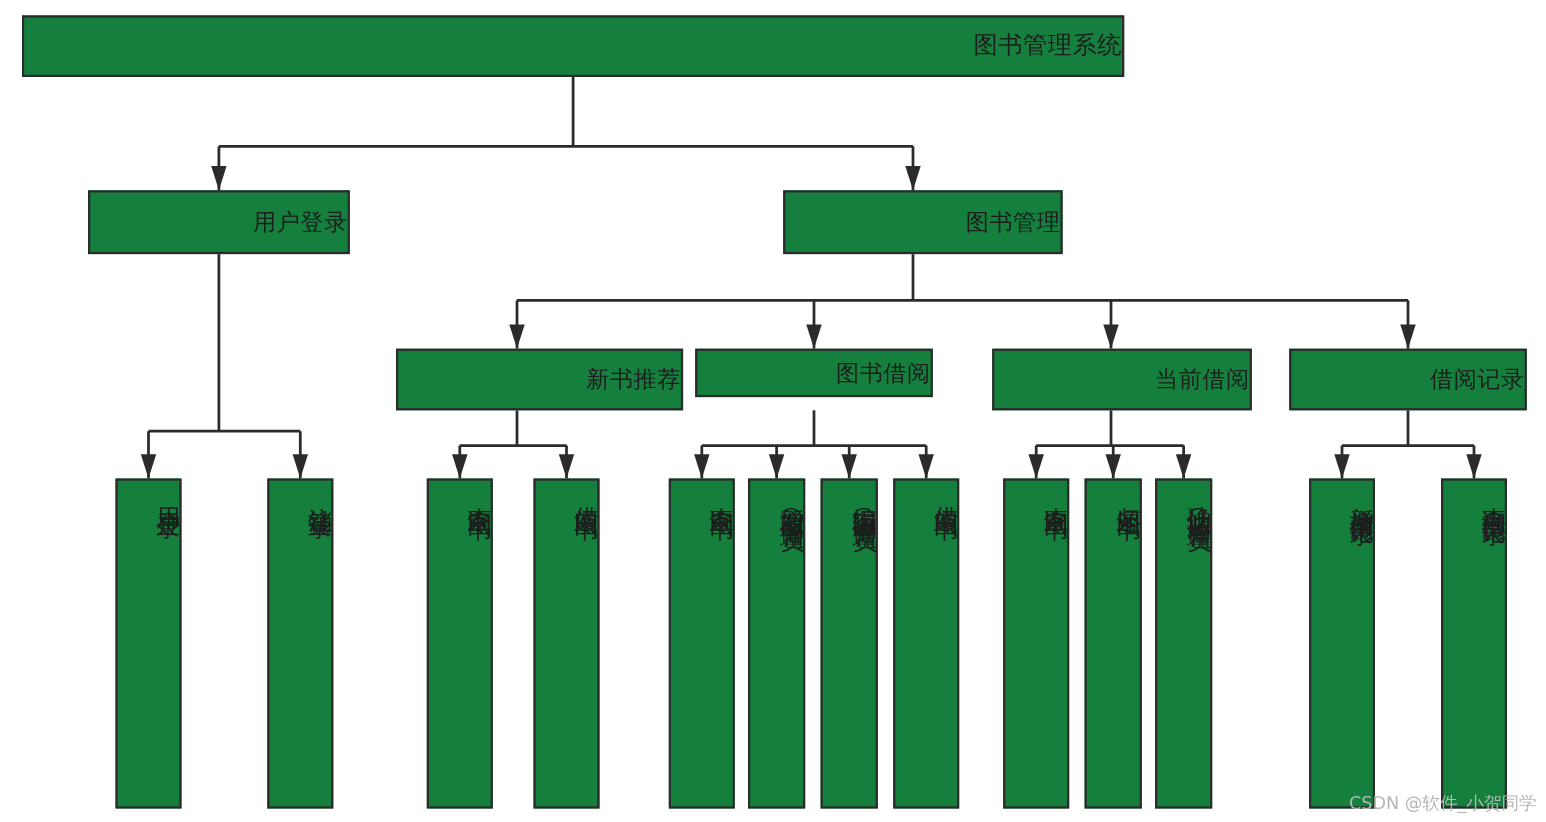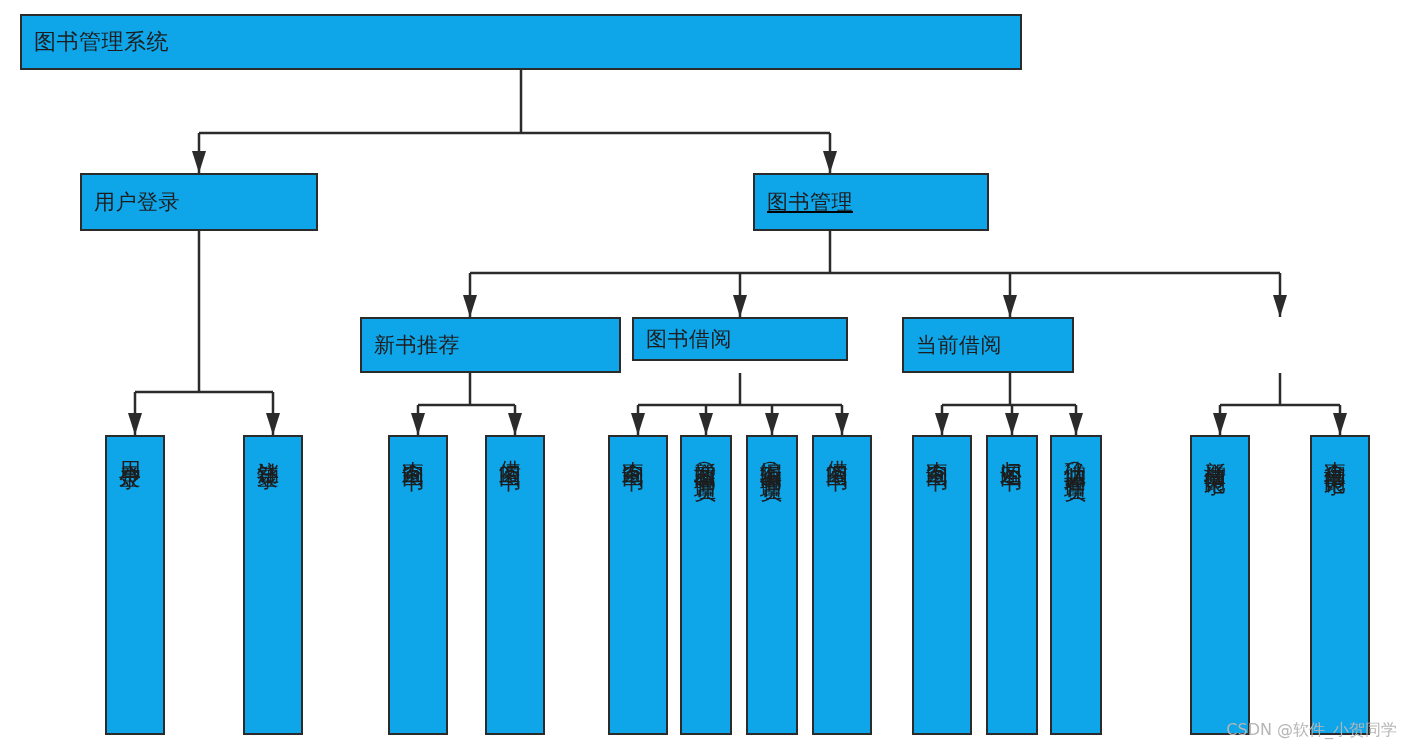--- a/index.html
+++ b/index.html
@@ -20,25 +20,25 @@
     position: absolute;
     left: 0;
     top: 0;
     width: 1405px;
     height: 747px;
     pointer-events: none;
   }
   .node {
     position: absolute;
     box-sizing: border-box;
-    background: #0ea5e9;
+    background: #15803d;
     border: 2.5px solid #2b2b2b;
     display: flex;
     align-items: center;
-    justify-content: flex-start;
+    justify-content: flex-end;
     z-index: 2;
     padding-left: 12px;
   }
   .node .label {
     color: #1d1d1d;
     text-align: center;
     line-height: 1.18;
     letter-spacing: 0.5px;
     white-space: nowrap;
   }
@@ -134,32 +134,35 @@
       <path d="M 1333 413 L 1347 413 L 1340 435 Z" fill="#2b2b2b"></path>
     </svg>
 
   <div class="node horiz root" style="left: 20px; top: 14px; width: 1002px; height: 56px;">
     <span class="label">图书管理系统</span>
   </div>
 
   <div class="node horiz" style="left: 80px; top: 173px; width: 238px; height: 58px;">
     <span class="label">用户登录</span>
   </div>
-  <div class="node horiz" style="left: 753px; top: 173px; width: 236px; height: 58px; text-decoration: underline;">
+  <div class="node horiz" style="left: 712px; top: 173px; width: 254px; height: 58px;">
     <span class="label">图书管理</span>
   </div>
 
   <div class="node horiz" style="left: 360px; top: 317px; width: 261px; height: 56px;">
     <span class="label">新书推荐</span>
   </div>
   <div class="node horiz" style="left: 632px; top: 317px; width: 216px; height: 44px;">
     <span class="label">图书借阅</span>
   </div>
-  <div class="node horiz" style="left: 902px; top: 317px; width: 172px; height: 56px;">
+  <div class="node horiz" style="left: 902px; top: 317px; width: 236px; height: 56px;">
     <span class="label">当前借阅</span>
+  </div>
+  <div class="node horiz" style="left: 1172px; top: 317px; width: 216px; height: 56px;">
+    <span class="label">借阅记录</span>
   </div>
 
   <div class="node vert" style="left: 105px; top: 435px; width: 60px; height: 300px;">
     <span class="label">用户登录</span>
   </div>
   <div class="node vert" style="left: 243px; top: 435px; width: 60px; height: 300px;">
     <span class="label">注销登录</span>
   </div>
 
   <div class="node vert" style="left: 388px; top: 435px; width: 60px; height: 300px;">

